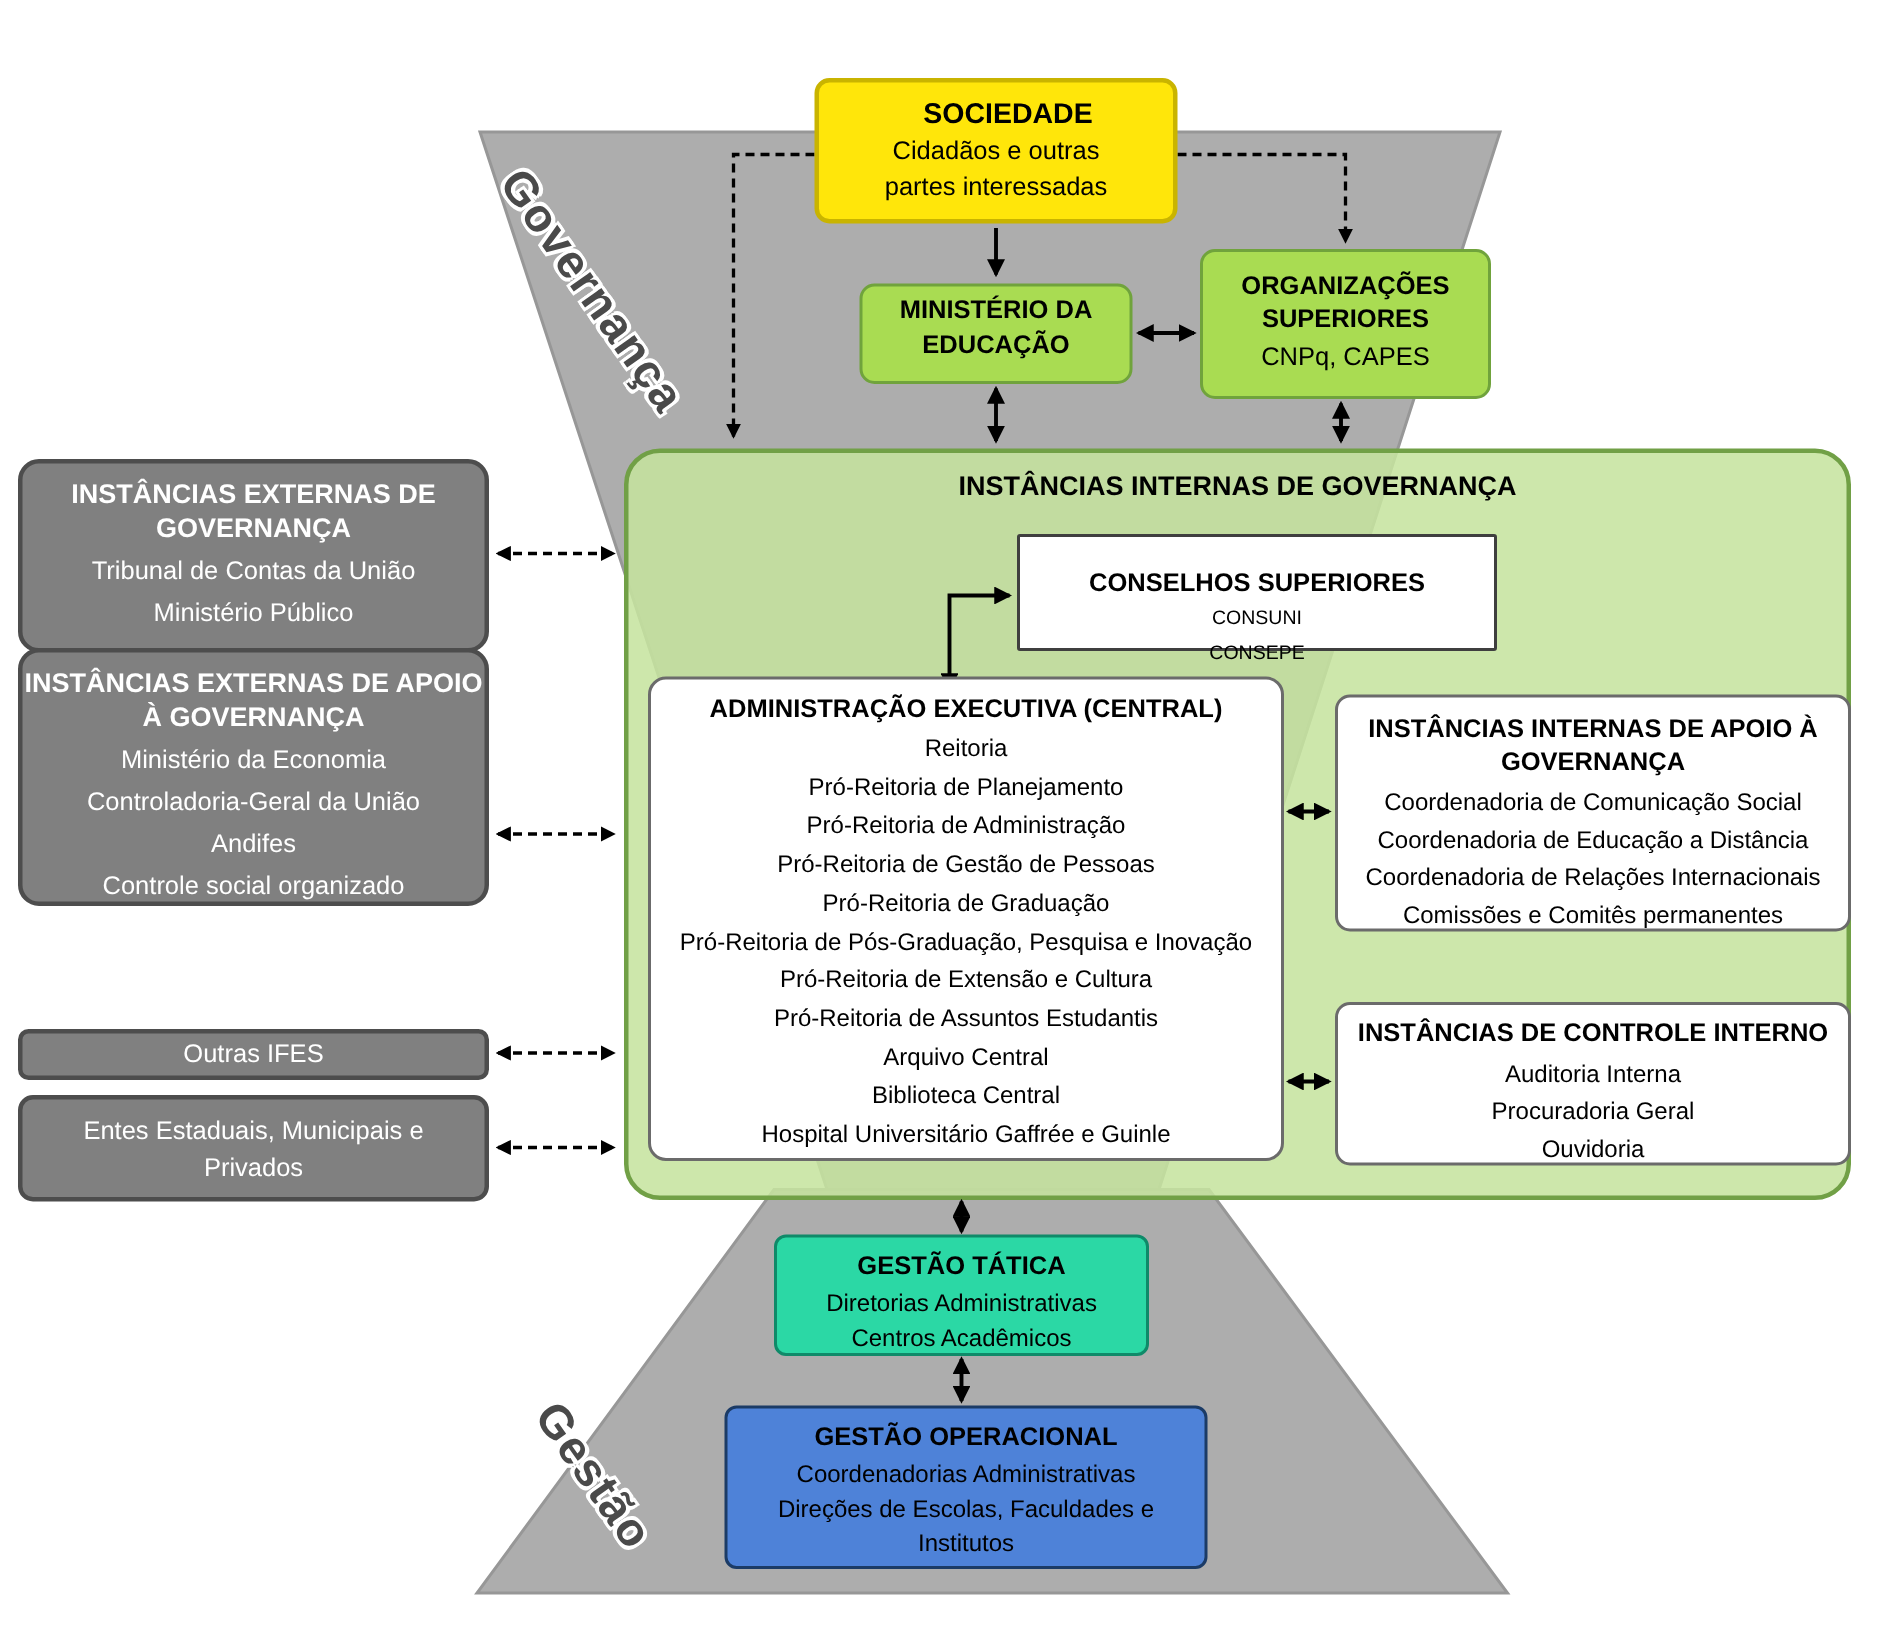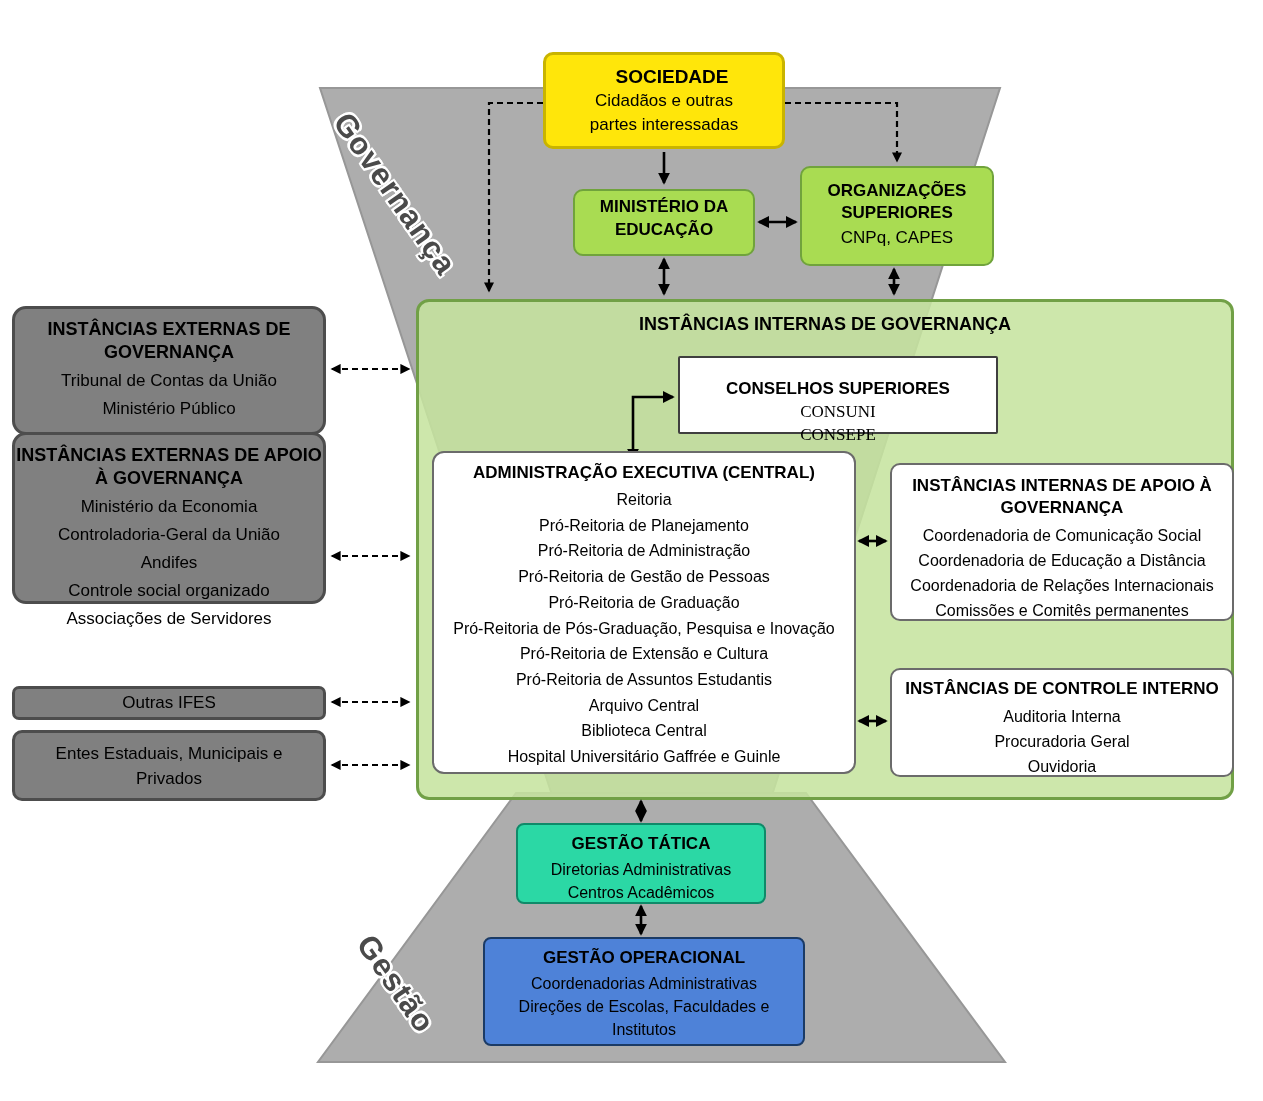--- a/index.html
+++ b/index.html
@@ -12,21 +12,21 @@
     position:absolute; z-index:1; font-weight:700; font-size:31px; letter-spacing:1px;
     color:var(--label-color); white-space:nowrap; transform:rotate(55deg); transform-origin:center;
     text-shadow:-2px -2px 0 #fff, 2px -2px 0 #fff, -2px 2px 0 #fff, 2px 2px 0 #fff,
                 -2px 0 0 #fff, 2px 0 0 #fff, 0 -2px 0 #fff, 0 2px 0 #fff;
   }
   .rot-label.gov { left:300px; top:176px; }
   .rot-label.ges { left:340px; top:966px; }
 
   .container-box {
     position:absolute; z-index:2; left:416px; top:299px; width:818px; height:501px;
-    background:var(--container-bg); border:3px solid var(--container-border); border-radius:13px;
+    background:var(--container-bg); border:3px solid var(--container-border); border-radius:24px;
     text-align:center;
   }
   .container-box .title { font-size:18px; font-weight:700; margin-top:12px; }
 
   .arrows { z-index:3; }
   .solid { fill:none; stroke:var(--arrow-color); stroke-width:2.6; }
   .dashed { fill:none; stroke:var(--arrow-color); stroke-width:2.2; stroke-dasharray:6 4; }
   #ah path { fill:var(--arrow-color); }
 
   .box { position:absolute; z-index:4; text-align:center; font-size:16px; }
@@ -43,38 +43,38 @@
   .ministerio .title { font-size:17px; line-height:23px; }
 
   .organizacoes { left:800px; top:166px; width:194px; height:100px; background:var(--lime-bg);
     border:2.5px solid var(--lime-border); border-radius:10px; padding:12px 6px 0; }
   .organizacoes .title { font-size:17px; line-height:22px; }
   .organizacoes .subtitle { font-size:17px; margin-top:4px; }
 
   .conselhos { left:678px; top:356px; width:320px; height:78px; background:#fff;
     border:2px solid #3f3f3f; border-radius:2px; padding-top:20px; }
   .conselhos .title { font-size:17px; line-height:22px; }
-  .conselhos .lines { font-size:17px; line-height:23px;font-family:Liberation Serif, serif; }
+  .conselhos .lines { font-size:13px; line-height:23px; }
 
   .admin { left:432px; top:451px; width:424px; height:323px; background:#fff;
     border:2px solid var(--white-box-border); border-radius:12px; padding-top:9px; }
   .admin .title { font-size:17px; line-height:22px; margin-bottom:3px; }
   .admin .lines { font-size:16px; line-height:25.7px; }
 
   .apoio { left:890px; top:463px; width:344px; height:158px; background:#fff;
     border:2px solid var(--white-box-border); border-radius:10px; padding:10px 4px 0; }
   .apoio .title { font-size:17px; line-height:22px; margin-bottom:4px; }
   .apoio .lines { font-size:16px; line-height:25px; }
 
   .controle { left:890px; top:668px; width:344px; height:109px; background:#fff;
     border:2px solid var(--white-box-border); border-radius:10px; padding-top:8px; }
   .controle .title { font-size:17px; line-height:22px; margin-bottom:4px; }
   .controle .lines { font-size:16px; line-height:25px; }
 
-  .graybox { background:var(--gray-bg); border:3px solid var(--gray-border); color:#000000; }
+  .graybox { background:var(--gray-bg); border:3px solid var(--gray-border); color:#ffffff; }
   .ext-gov { left:12px; top:306px; width:314px; height:129px; border-radius:14px; padding-top:9px; }
   .ext-apoio { left:12px; top:432px; width:314px; height:172px; border-radius:14px; padding-top:9px; }
   .ext-gov .title, .ext-apoio .title { font-size:18px; line-height:23px; margin-bottom:3px; }
   .ext-gov .lines, .ext-apoio .lines { font-size:17px; line-height:28px; }
 
   .ifes { left:12px; top:686px; width:314px; height:34px; border-radius:7px;
     display:flex; align-items:center; justify-content:center; font-size:17px; }
   .entes { left:12px; top:730px; width:314px; height:71px; border-radius:10px;
     font-size:17px; line-height:25px; padding:8px 26px 0; }
 

